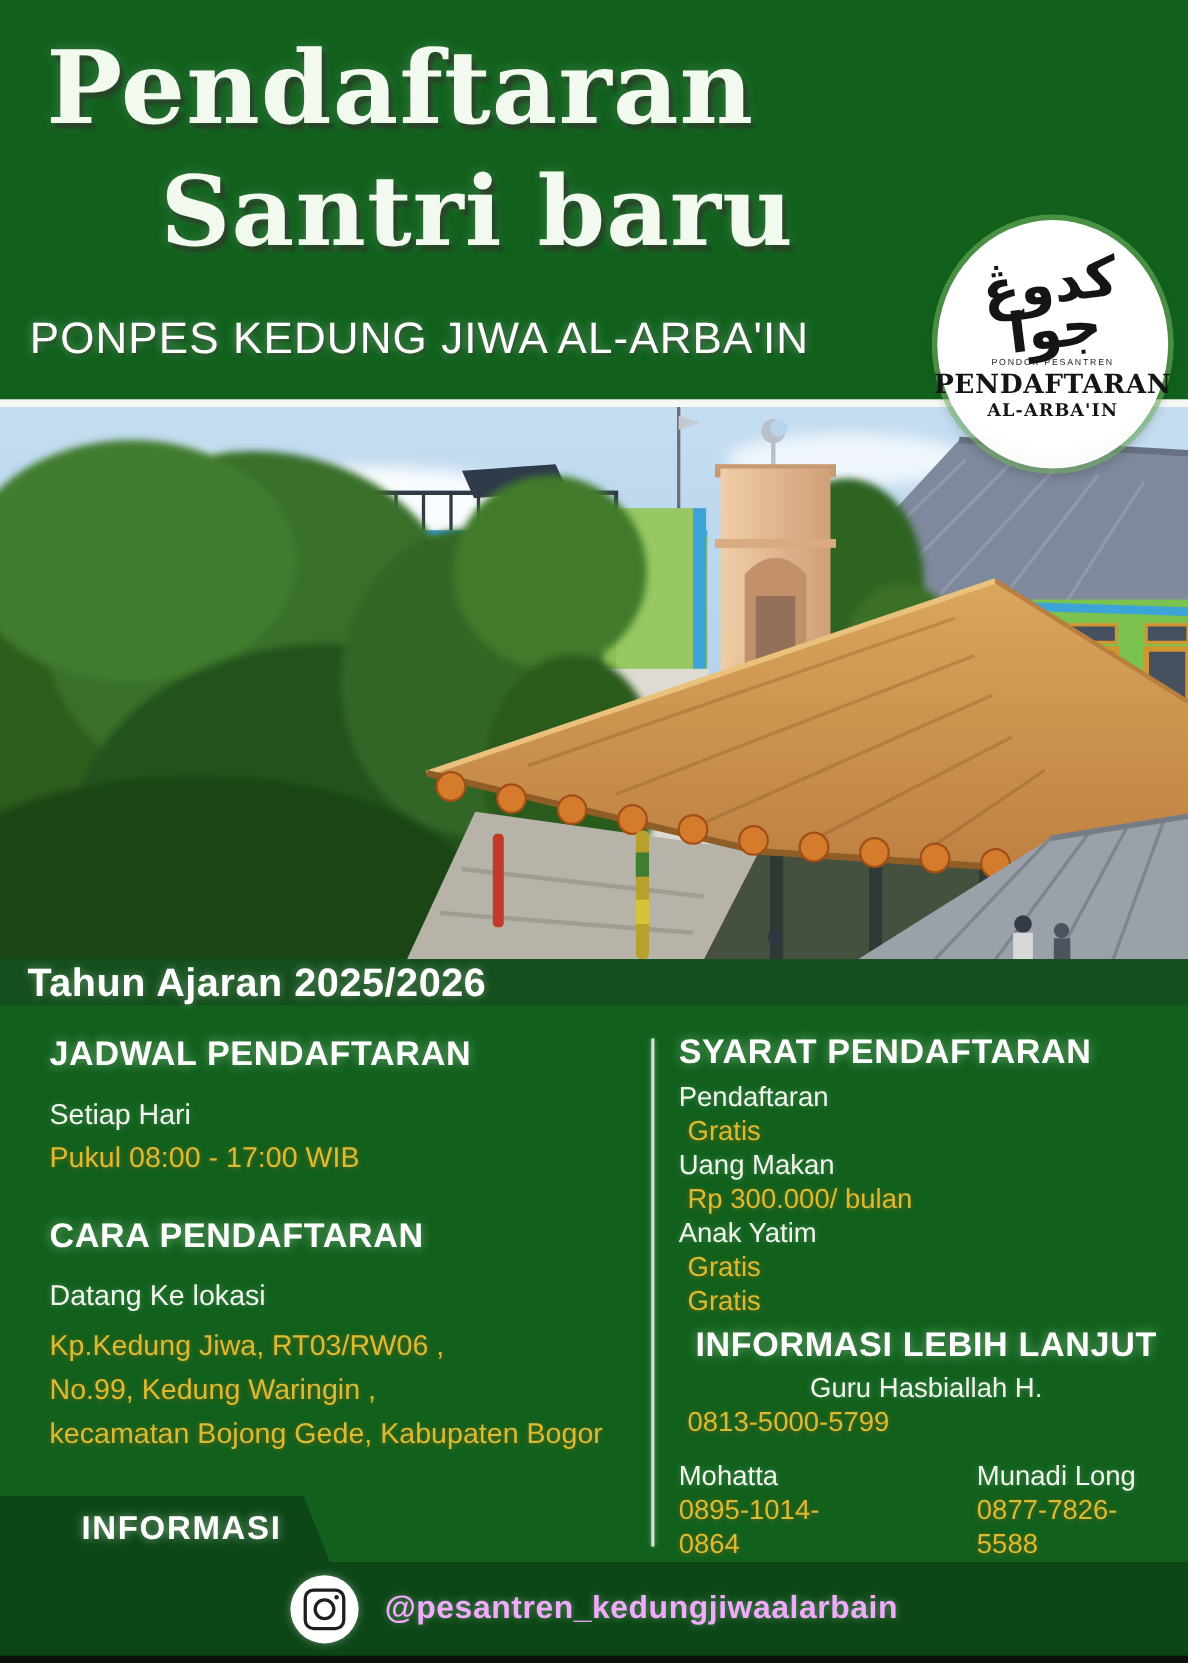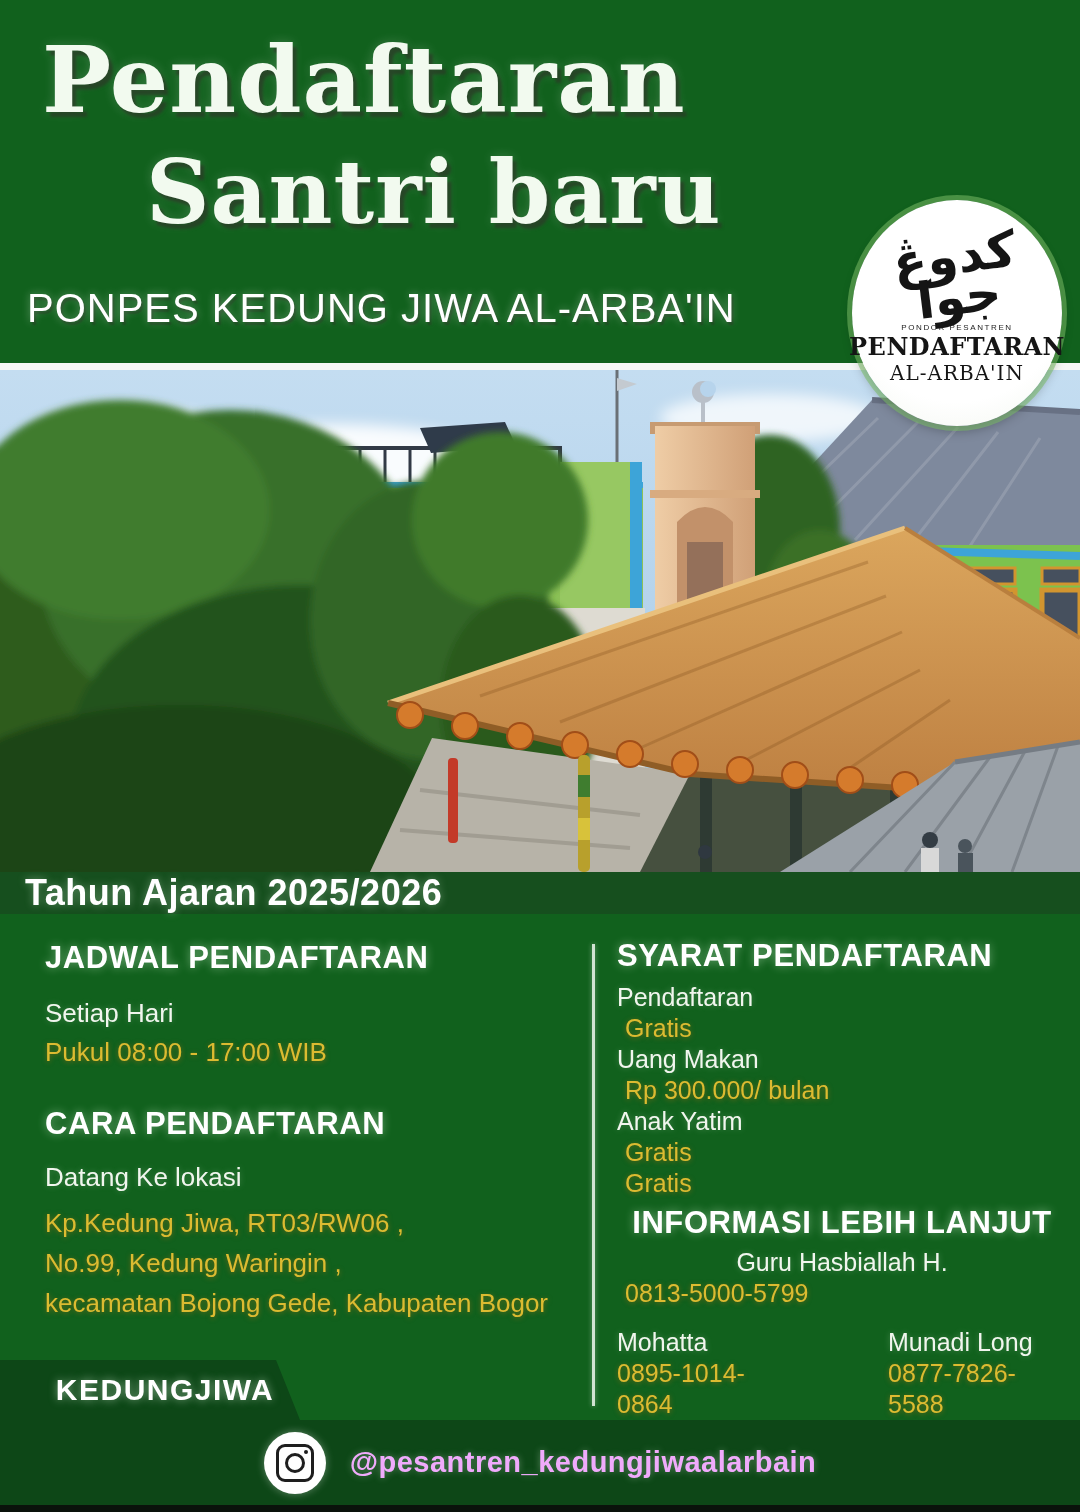--- a/index.html
+++ b/index.html
@@ -19,21 +19,21 @@
   
   .logo { position:absolute; left:852px; top:200px; width:210px; height:226px; z-index:6;
     background:radial-gradient(circle at 50% 40%, #ffffff 65%, #f1f5ee 100%);
     border-radius:50%; box-shadow:0 0 0 5px rgba(120,185,100,.55), 0 5px 12px rgba(0,0,0,.28);
     display:flex; flex-direction:column; align-items:center; justify-content:center;
     text-align:center; color:#151515; }
   .logo-callig { font-family:"DejaVu Sans", sans-serif; font-weight:bold; font-size:50px;
     line-height:.82; transform:rotate(-7deg); margin-top:-6px; }
   .logo-sub { font-size:8px; letter-spacing:1.6px; margin-top:5px; color:#222;text-align:right; }
   .logo-name1 { font-family:"DejaVu Serif", serif; font-weight:bold; font-size:24px; letter-spacing:.5px; }
-  .logo-name2 { font-family:"DejaVu Serif", serif; font-weight:normal; font-size:20px; letter-spacing:1px; }
+  .logo-name2 { font-family:"DejaVu Serif", serif; font-weight:bold; font-size:16px; letter-spacing:1px; }
   
   .photo-strip { position:absolute; left:0; top:363px; width:1080px; height:7px; background:#f6f8f5; }
   .photo { position:absolute; left:0; top:370px; width:1080px; height:502px; }
   
   .year-bar { position:absolute; left:0; top:872px; width:1080px; height:42px; background:#164f1e;
     display:flex; align-items:center; }
   .year-bar span { font-size:36px; font-weight:bold; color:#fff; letter-spacing:.5px; padding-left:25px;
     text-shadow:0 0 8px rgba(230,255,230,.35); }
   
   .sec-h { font-size:31px; font-weight:bold; color:#ffffff; letter-spacing:.6px;
@@ -274,21 +274,21 @@
         <div class="ytext">0895-1014-0864</div>
       </div>
       <div>
         <div class="wtext">Munadi Long</div>
         <div class="ytext">0877-7826-5588</div>
       </div>
     </div>
   </div>
 
   <div class="badge">
-    <span>KEDUNGJIWA</span>
+    <span>INFORMASI</span>
   </div>
 
   <div class="footer">
     <div class="ig-circle">
       <div class="ig-cam">
         <div class="ig-lens"></div>
           <div class="ig-dot"></div>
       </div>
     </div>
     <div class="ig-handle">@pesantren_kedungjiwaalarbain</div>

